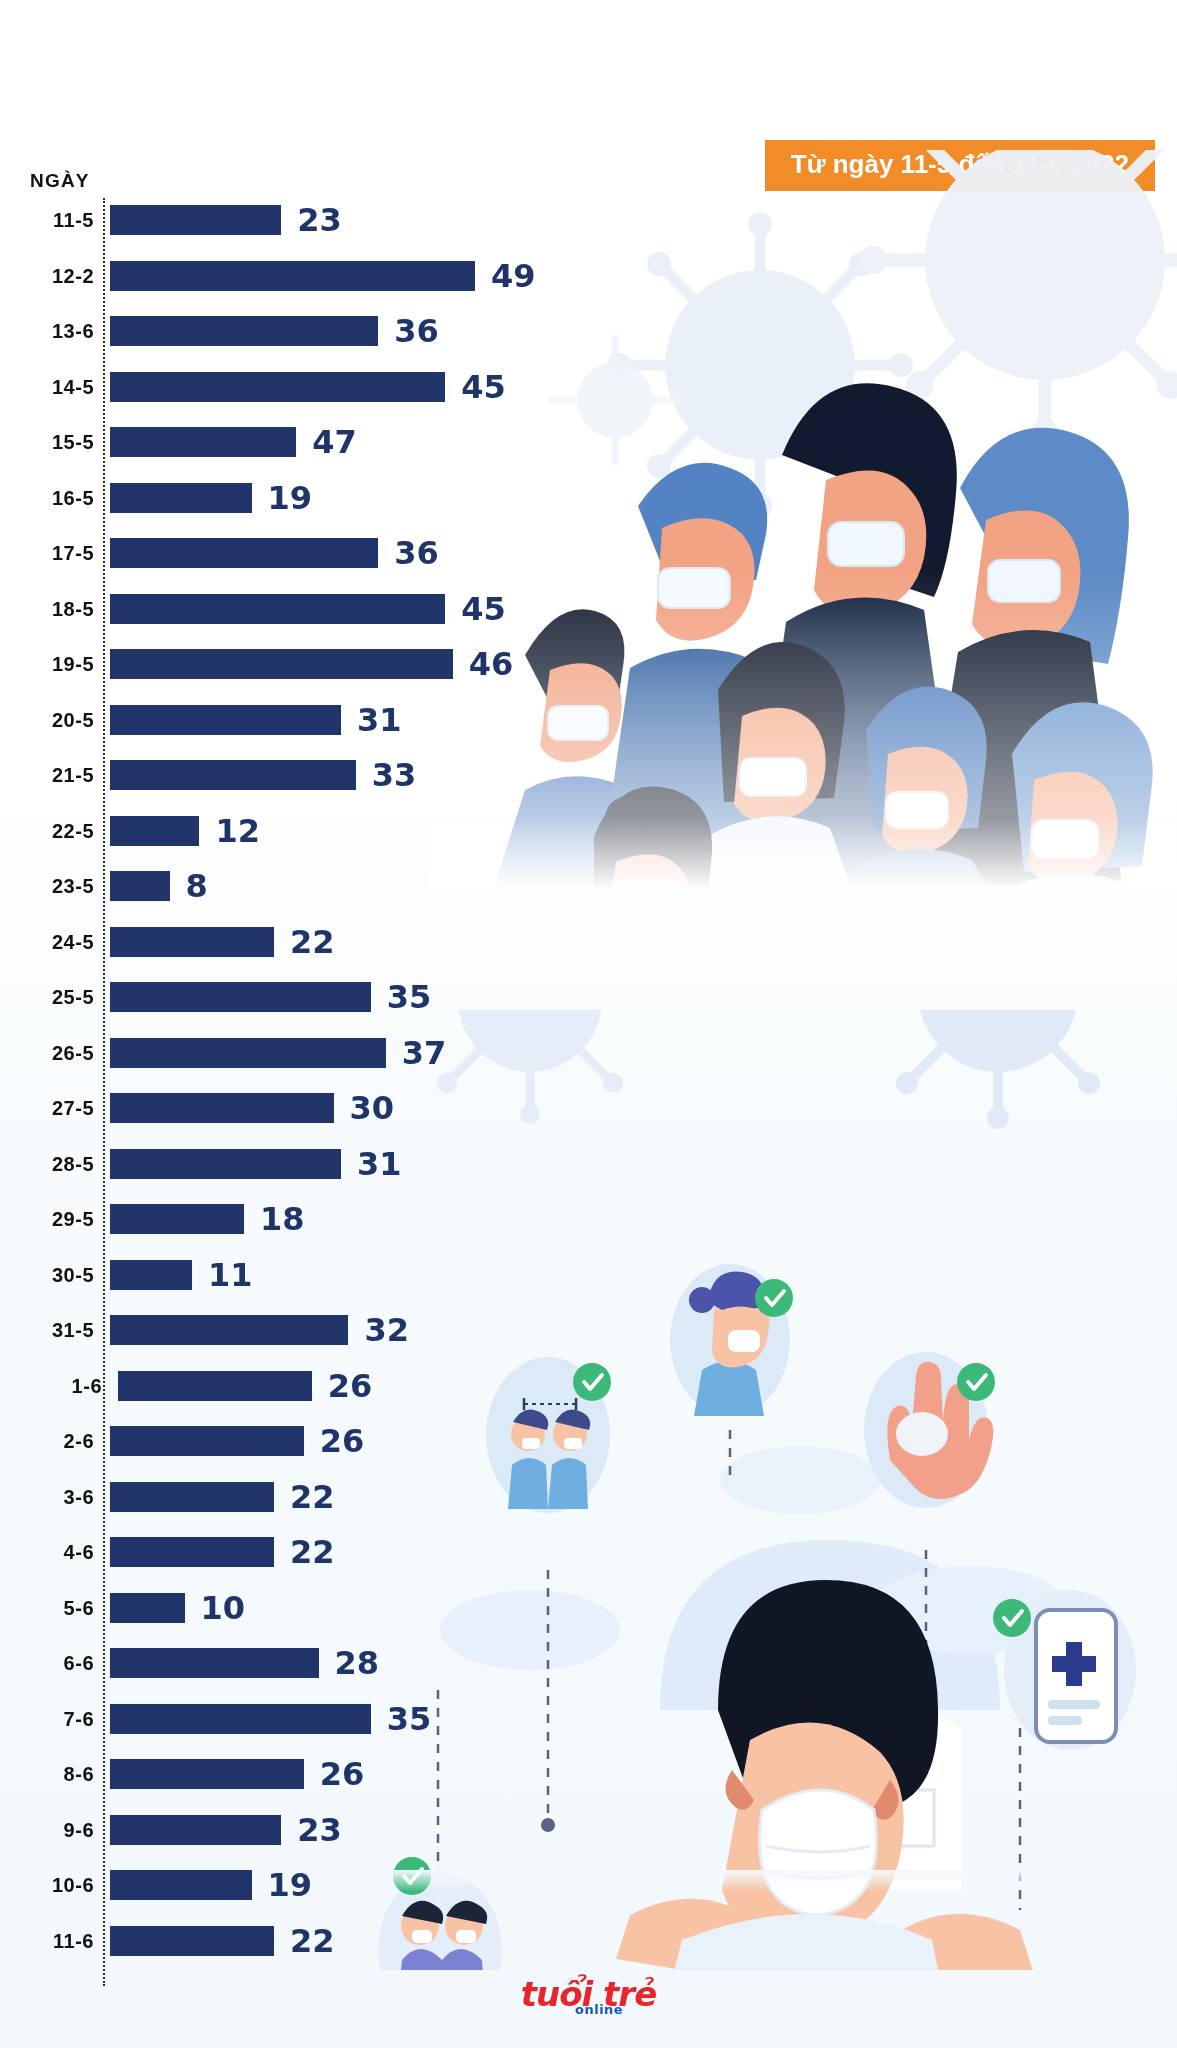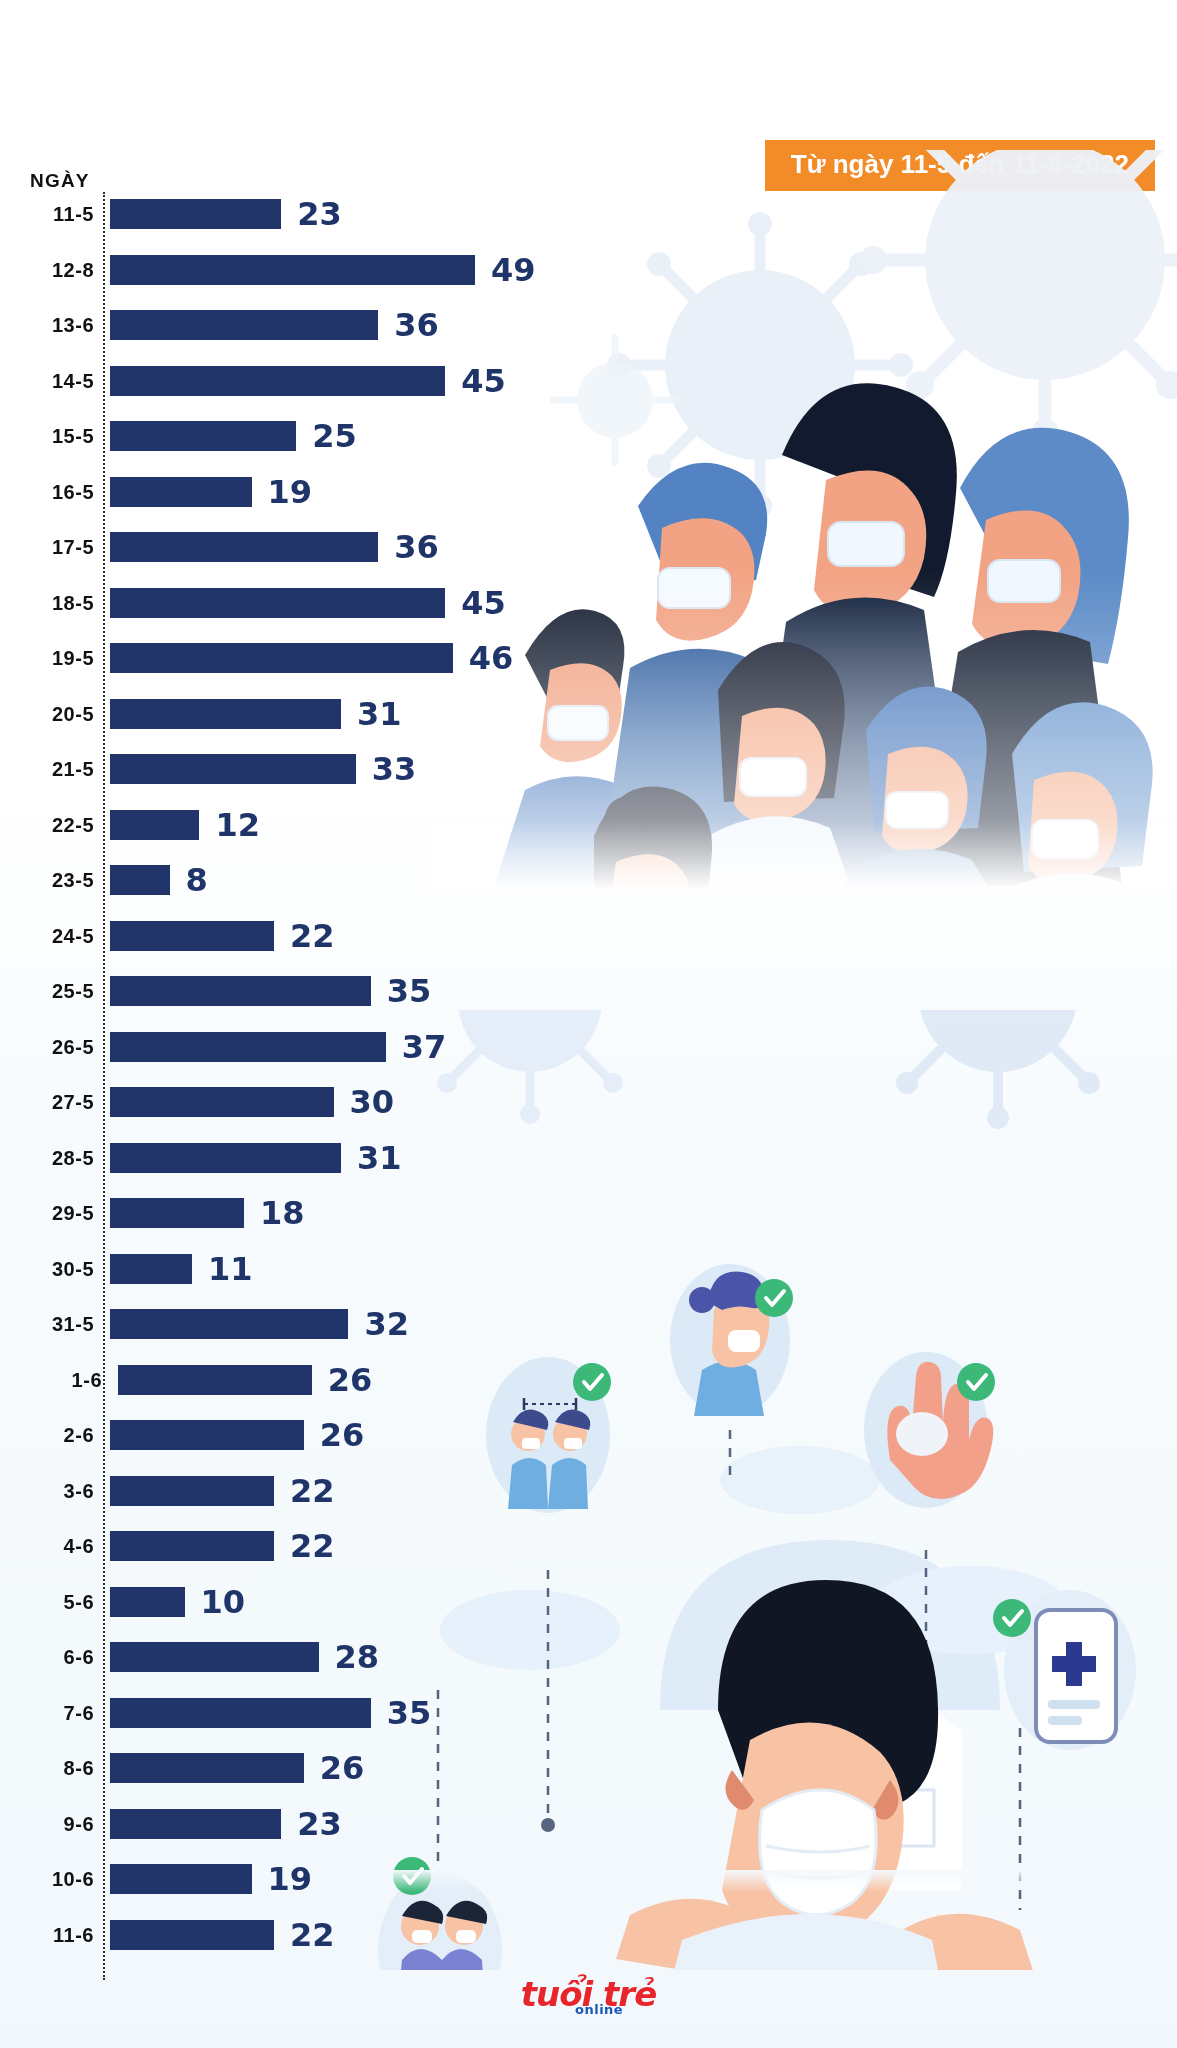--- a/index.html
+++ b/index.html
@@ -35,21 +35,21 @@
     letter-spacing:0px;
   }
 
   
   .ngay-label{
     position:absolute;left:30px;top:170px;
     font-size:19px;font-weight:bold;color:#111;
     letter-spacing:1.2px;
   }
   #chart{
-    position:absolute;left:0;top:192px;
+    position:absolute;left:0;top:198px;
     width:620px;height:1790px;text-decoration:underline;
   }
   .axis{
     position:absolute;left:103px;top:0;width:0;height:1775px;
     border-left:2px dotted #2b2b2b;
   }
   .row{
     position:absolute;left:0;height:44px;
   }
   .row .daylabel{
@@ -243,38 +243,38 @@
 
   <div id="chart">
     <div class="axis" style="height: 1788px;"></div>
     <div id="rows">
         <div class="row" style="top: 0px; width: 620px;">
           <div class="daylabel">11-5</div>
           <div class="bar" style="width: 171.35px; background: rgb(33, 53, 107);"></div>
           <div class="barval" style="left: 297.35px;">23</div>
         </div>
         <div class="row" style="top: 55.5px; width: 620px;">
-          <div class="daylabel">12-8</div>
+          <div class="daylabel">12-2</div>
           <div class="bar" style="width: 365.05px; background: rgb(33, 53, 107);"></div>
           <div class="barval" style="left: 491.05px;">49</div>
         </div>
         <div class="row" style="top: 111px; width: 620px;">
           <div class="daylabel">13-6</div>
           <div class="bar" style="width: 268.2px; background: rgb(33, 53, 107);"></div>
           <div class="barval" style="left: 394.2px;">36</div>
         </div>
         <div class="row" style="top: 166.5px; width: 620px;">
           <div class="daylabel">14-5</div>
           <div class="bar" style="width: 335.25px; background: rgb(33, 53, 107);"></div>
           <div class="barval" style="left: 461.25px;">45</div>
         </div>
         <div class="row" style="top: 222px; width: 620px;">
           <div class="daylabel">15-5</div>
           <div class="bar" style="width: 186.25px; background: rgb(33, 53, 107);"></div>
-          <div class="barval" style="left: 312.25px;">25</div>
+          <div class="barval" style="left: 312.25px;">47</div>
         </div>
         <div class="row" style="top: 277.5px; width: 620px;">
           <div class="daylabel">16-5</div>
           <div class="bar" style="width: 141.55px; background: rgb(33, 53, 107);"></div>
           <div class="barval" style="left: 267.55px;">19</div>
         </div>
         <div class="row" style="top: 333px; width: 620px;">
           <div class="daylabel">17-5</div>
           <div class="bar" style="width: 268.2px; background: rgb(33, 53, 107);"></div>
           <div class="barval" style="left: 394.2px;">36</div>

